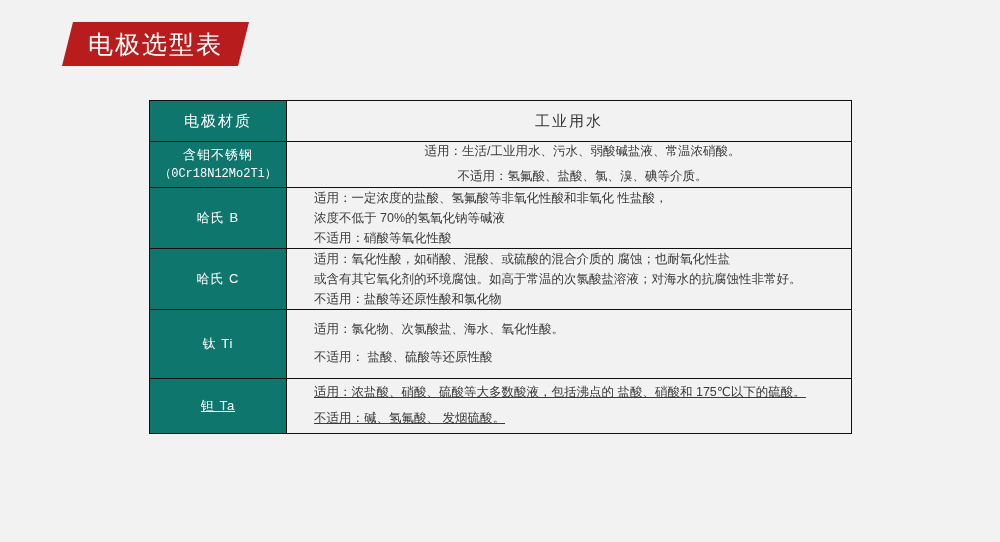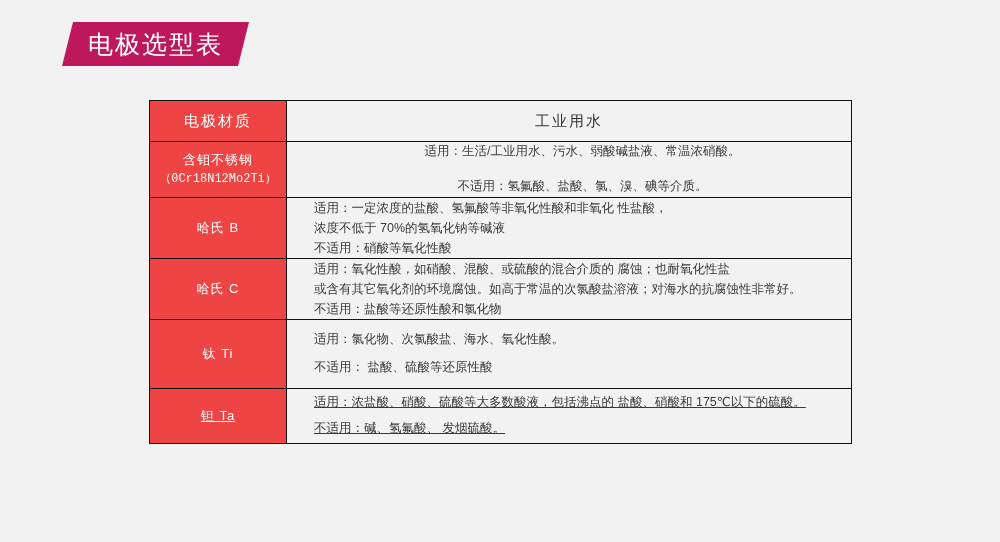--- a/index.html
+++ b/index.html
@@ -20,21 +20,21 @@
   
   #title-banner {
     position: absolute;
     left: 62px;
     top: 22px;
     height: 44px;
     padding: 0 26px 0 26px;
     display: flex;
     align-items: center;
     justify-content: center;
-    background: #be185d;
+    background: #b91c1c;
     -webkit-clip-path: polygon(11px 0, 100% 0, calc(100% - 11px) 100%, 0 100%);
     clip-path: polygon(11px 0, 100% 0, calc(100% - 11px) 100%, 0 100%);
   }
   #title-banner .title-text {
     color: #ffffff;
     font-size: 25px;
     letter-spacing: 2px;
     line-height: 1;
     white-space: nowrap;
     font-weight: 400;
@@ -54,21 +54,21 @@
   #spec-table col.c-use { width: 565px; }
 
   #spec-table td {
     border: 1px solid #111111;
     padding: 0;
     vertical-align: middle;
   }
 
   
   td.mat-cell {
-    background: #ef4444;
+    background: #0f766e;
     color: #ffffff;
     text-align: center;
     font-size: 13px;
     line-height: 1.55;
     padding: 4px 2px;
     letter-spacing: 1px;
     margin-left: 48px;
   }
   td.mat-cell.header-mat {
     font-size: 15px;
@@ -99,21 +99,21 @@
     color: #333333;
     padding: 6px;
   }
   td.use-cell .line {
     display: block;
     white-space: nowrap;
     padding-left: 27px;
   }
 
   
-  tr.r-stainless td.use-cell .line + .line { margin-top: 16px; }
+  tr.r-stainless td.use-cell .line + .line { margin-top: 6px; }
   tr.r-titanium  td.use-cell .line + .line { margin-top: 9px; }
   tr.r-tantalum  td.use-cell .line + .line { margin-top: 6px; }
   tr.r-hastb     td.use-cell,
   tr.r-hastc     td.use-cell { line-height: 1.6; margin-top: 6px; }
 
   tr.r-stainless td.use-cell { padding-left: 16px; }
   tr.r-titanium  td.use-cell { padding-left: 24px; }
   tr.r-tantalum  td.use-cell { padding-left: 16px; }
   tr.r-platinum  td.use-cell { padding-left: 26px; }
   tr.r-hastb     td.use-cell { padding-left: 14px; }

